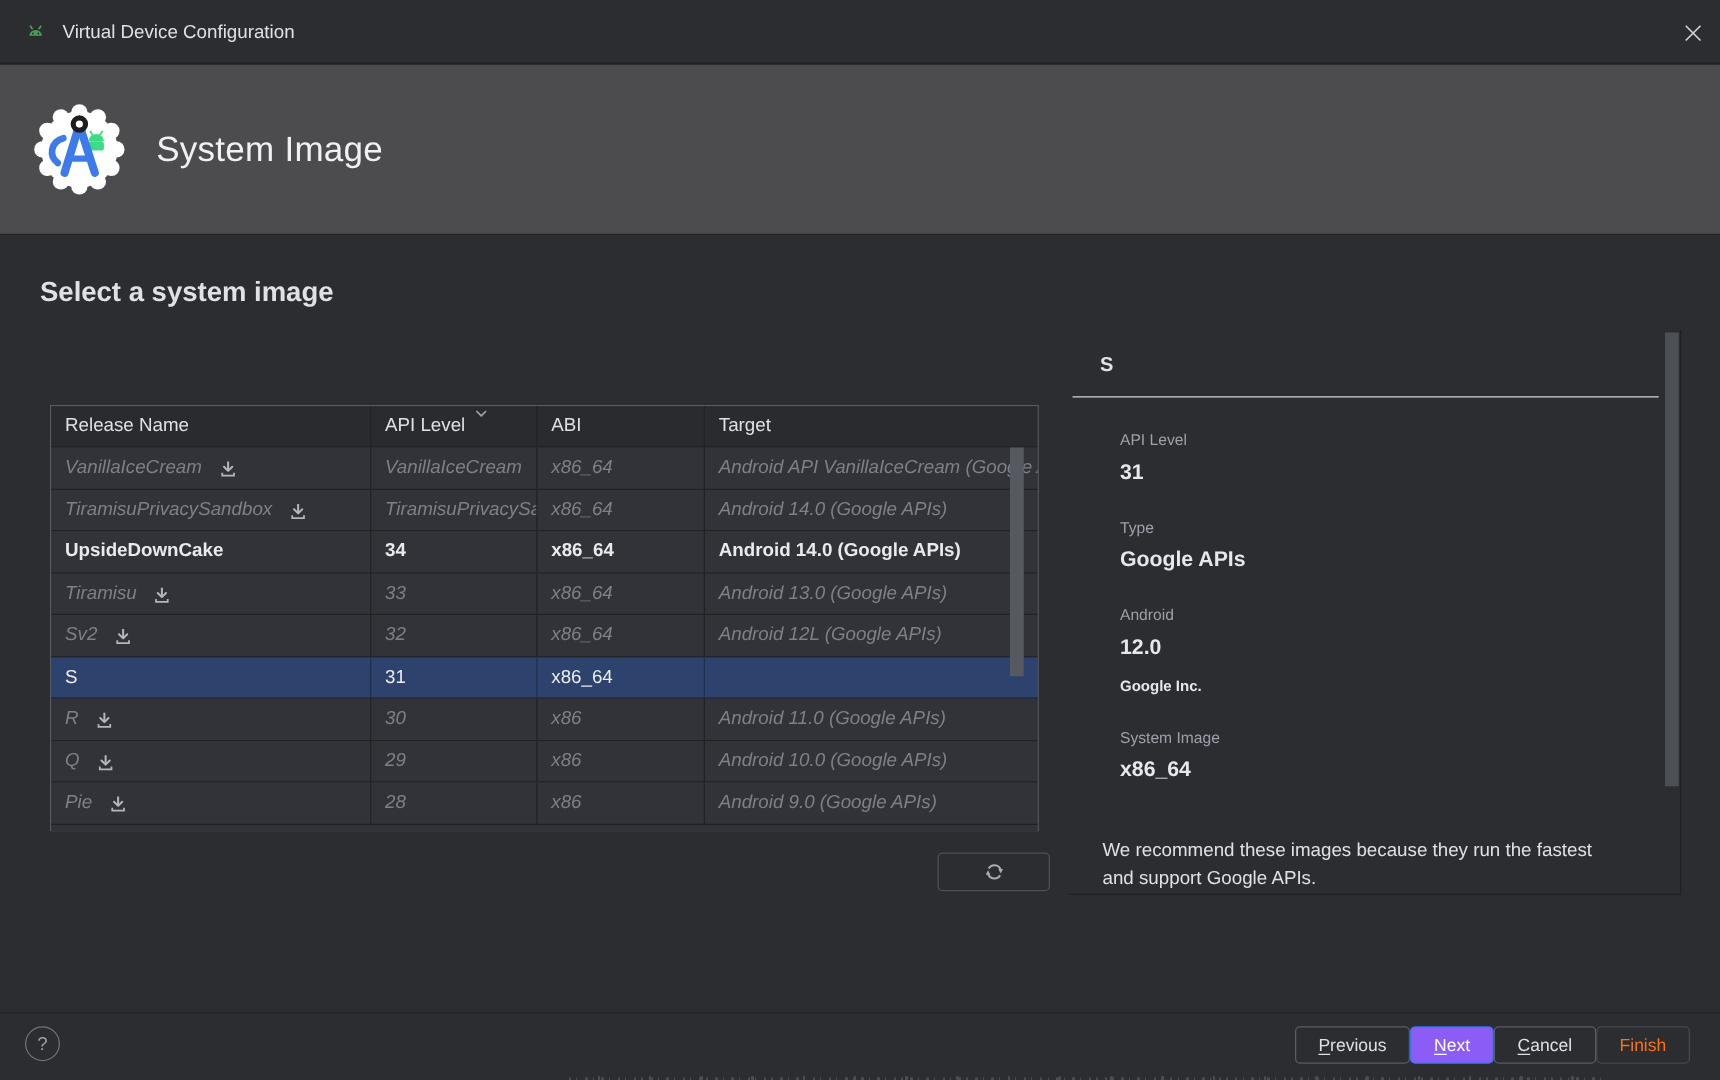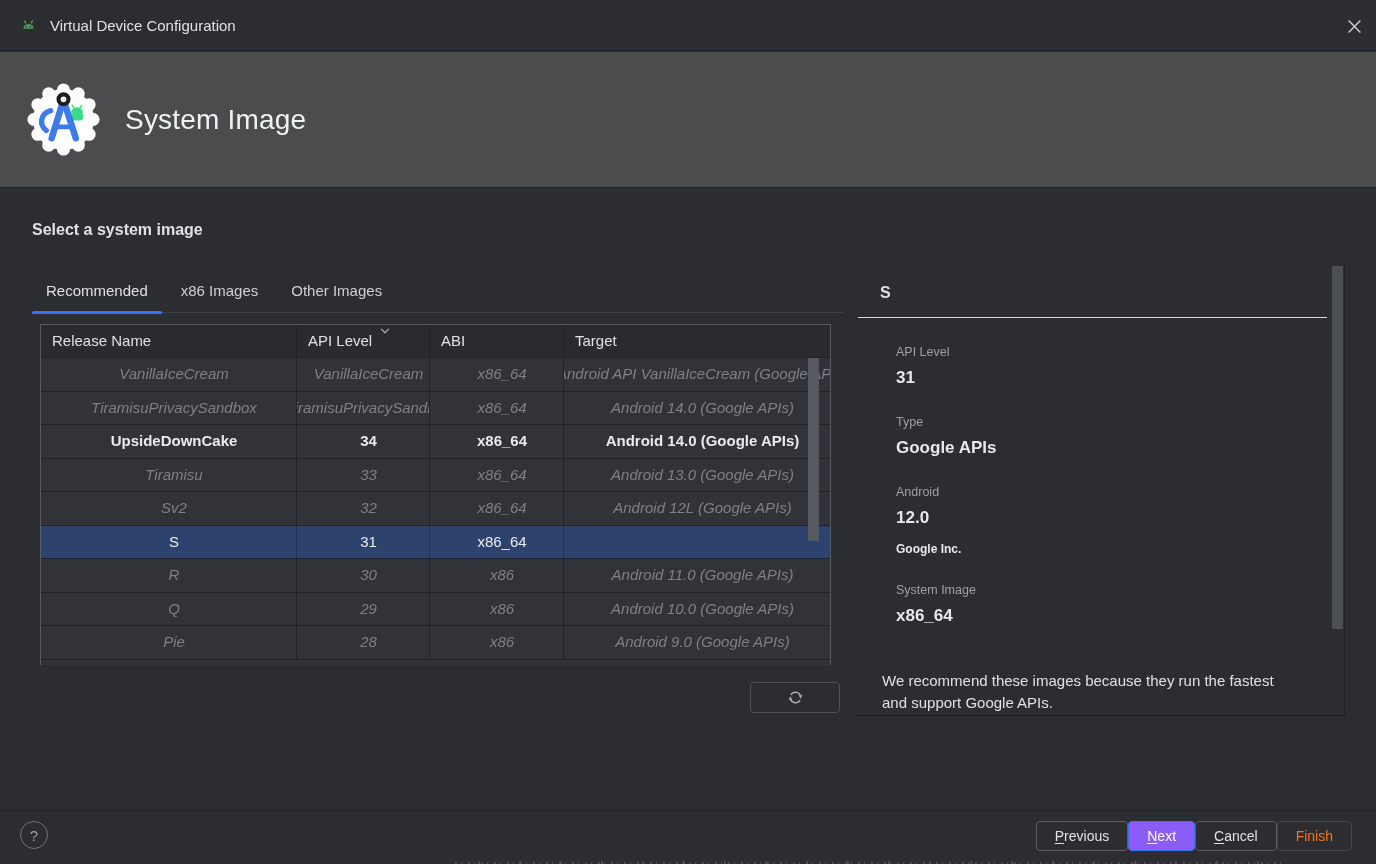--- a/index.html
+++ b/index.html
@@ -16,42 +16,42 @@
   .titlebar .tb-title { position:absolute; left:50px; top:0; height:61px; line-height:51px;
     font-size:15px; color:#DFE1E5; }
   .close-btn { position:absolute; right:12px; top:16px; width:20px; height:20px; cursor:pointer;
     display:flex; align-items:center; justify-content:center; }
   
   .band { position:absolute; left:0; top:52px; width:1376px; height:136px;
     background:#4C4C4E; border-bottom:1px solid #222326; display:flex; align-items:center; }
   .band .logo { margin-left:26px; width:75px; height:75px; flex:0 0 auto; }
   .band .band-title { margin-left:24px; font-size:28px; font-weight:400; color:#F0F1F3; letter-spacing:.2px; }
   
-  .heading { position:absolute; left:32px; top:221px; font-size:16px; font-weight:700; color:#DFE1E5; }
+  .heading { position:absolute; left:32px; top:221px; font-size:22px; font-weight:700; color:#DFE1E5; }
   .tabs { position:absolute; left:32px; top:270px; width:811px; height:43px;
     border-bottom:1px solid #3E4045; display:flex; align-items:center; }
   .tab { position:relative; height:43px; line-height:41px; padding:0 14px; margin-right:5px;
     font-size:15px; color:#CED0D6; cursor:pointer; }
   .tab.active { color:#DFE1E5; }
   .tab.active::after { content:""; position:absolute; left:0; right:0; bottom:-1px; height:3px;
     background:#3574F0; border-radius:2px 2px 0 0; }
   
   .table { position:absolute; left:40px; top:324px; width:791px; height:341px;
     border:1px solid #585B61; background:#313338; }
   .thead { display:flex; height:33px; background:#2A2B2F; border-bottom:1px solid #202226; }
   .th { font-size:15px; color:#DFE1E5; line-height:32px; padding-left:11px; overflow:hidden;
     white-space:nowrap; display:flex; gap:7px; }
   .th svg { flex:0 0 auto; }
   .c1 { width:256px; border-right:1px solid #202226; }
   .c2 { width:133px; border-right:1px solid #202226; }
   .c3 { width:134px; border-right:1px solid #202226; }
   .c4 { flex:1; }
   .tr { display:flex; height:33.5px; border-bottom:1px solid #202226; background:#313338; cursor:default; }
   .td { font-size:15px; line-height:32px; padding-left:11px; white-space:nowrap; overflow:hidden;
-    display:flex; align-items:center; gap:13px;flex-direction:column; }
+    display:flex; align-items:center; gap:13px; }
   .tr.remote .td { color:#7D8187; font-style:italic; }
   .tr.installed .td { color:#E9EAED; font-weight:700; }
   .tr.selected { background:#2D436E; }
   .tr.selected .td { color:#EAECEF; border-right-color:rgba(0,0,0,.28); }
   .tr.selected .td.c1, .tr.selected .td.c2, .tr.selected .td.c3 { border-right:1px solid rgba(0,0,0,.28); }
   .tr .dl { color:#B4B7BD; display:inline-flex; font-style:normal; margin-top:2px; }
   .tr.partial { height:5px; border-bottom:none; }
   .vscroll-table { position:absolute; right:11px; top:33px; width:11px; height:183px; background:#56595F; }
   
   .refresh-btn { position:absolute; left:750px; top:682px; width:90px; height:31px;
@@ -140,31 +140,20 @@
           <path d="M30 45.5 46 45.5" stroke-width="5"></path>
           <path d="M25 29 C14.5 32 13 43.5 20.5 49" stroke-width="5.4"></path>
         </g>
         <circle cx="38" cy="17.5" r="5" fill="#FFFFFF" stroke="#1D1E22" stroke-width="4.2"></circle>
       </svg>
     </span>
     <span class="band-title">System Image</span>
   </div>
 
   <div class="heading">Select a system image</div>
-  <div class="tabs">
-    <div class="tab active">
-      <span>Recommended</span>
-    </div>
-    <div class="tab">
-      <span>x86 Images</span>
-    </div>
-    <div class="tab">
-      <span>Other Images</span>
-    </div>
-  </div>
 
   <div class="table">
     <div class="thead">
       <div class="th c1">
         <span>Release Name</span>
       </div>
       <div class="th c2">
         <span>API Level</span>
         <svg viewBox="0 0 12 12" width="12" height="12">
           <path d="M2.5 4.2 6 7.7 9.5 4.2" stroke="#9DA0A8" stroke-width="1.4" fill="none" stroke-linecap="round" stroke-linejoin="round"></path>

